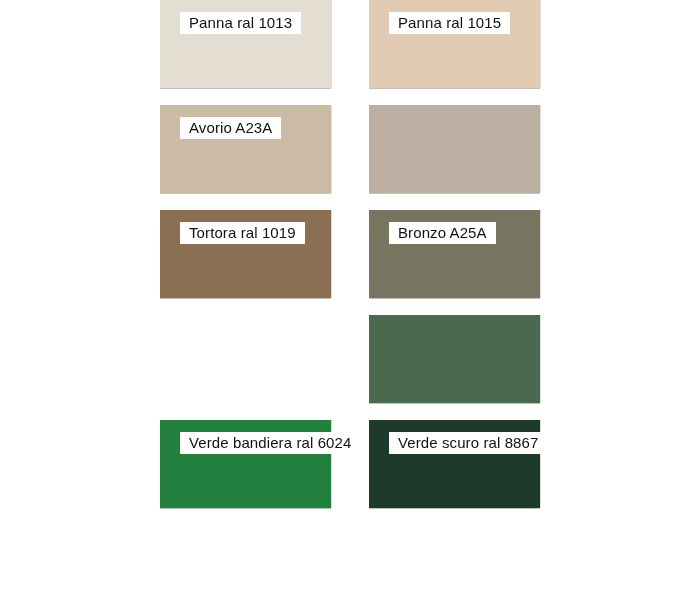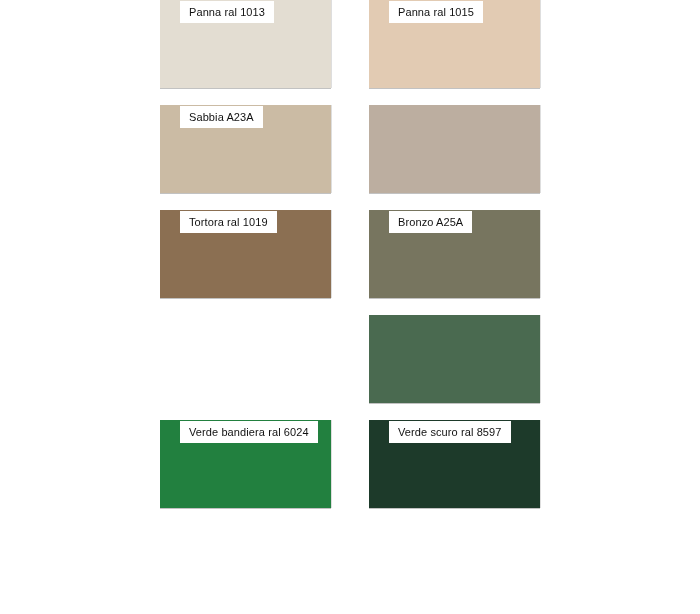--- a/index.html
+++ b/index.html
@@ -49,26 +49,26 @@
     top: 0;
     width: 171px;
     height: 88px;
     box-shadow: 0 1px 0 0 rgba(120,120,120,0.45),
                 1px 0 0 0 rgba(160,160,160,0.35);
   }
 
   .swatch-label {
     position: absolute;
     left: 20px;
-    top: 1px;
+    top: 12px;
     height: 22px;
     line-height: 22px;
     background: #ffffff;
     color: #111111;
-    font-size: 11px;
+    font-size: 15px;
     font-family: "Liberation Sans", sans-serif;
     white-space: nowrap;
     padding: 0 9px 0 9px;
     box-sizing: border-box;
     letter-spacing: 0.1px;
   }
 
   .swatch-label.right-col {
     left: 20px;
   }
@@ -82,21 +82,21 @@
         <div class="swatch-color" style="background: rgb(227, 221, 210);"></div>
         <div class="swatch-label">Panna ral 1013</div>
       </div>
       <div class="grid-gap-cell"></div>
       <div class="swatch-cell">
         <div class="swatch-color" style="background: rgb(226, 203, 179);"></div>
         <div class="swatch-label right-col">Panna ral 1015</div>
       </div>
       <div class="swatch-cell">
         <div class="swatch-color" style="background: rgb(203, 187, 164);"></div>
-        <div class="swatch-label">Sabbia A23A</div>
+        <div class="swatch-label">Avorio A23A</div>
       </div>
       <div class="grid-gap-cell"></div>
       <div class="swatch-cell">
         <div class="swatch-color" style="background: rgb(188, 174, 160);"></div>
       </div>
       <div class="swatch-cell">
         <div class="swatch-color" style="background: rgb(139, 111, 82);"></div>
         <div class="swatch-label">Tortora ral 1019</div>
       </div>
       <div class="grid-gap-cell"></div>
@@ -109,16 +109,16 @@
       <div class="swatch-cell">
         <div class="swatch-color" style="background: rgb(74, 106, 80);"></div>
       </div>
       <div class="swatch-cell">
         <div class="swatch-color" style="background: rgb(34, 128, 63);"></div>
         <div class="swatch-label">Verde bandiera ral 6024</div>
       </div>
       <div class="grid-gap-cell"></div>
       <div class="swatch-cell">
         <div class="swatch-color" style="background: rgb(29, 58, 42);"></div>
-        <div class="swatch-label right-col">Verde scuro ral 8597</div>
+        <div class="swatch-label right-col">Verde scuro ral 8867</div>
       </div>
     </div>
 </div>
 
 </body></html>

